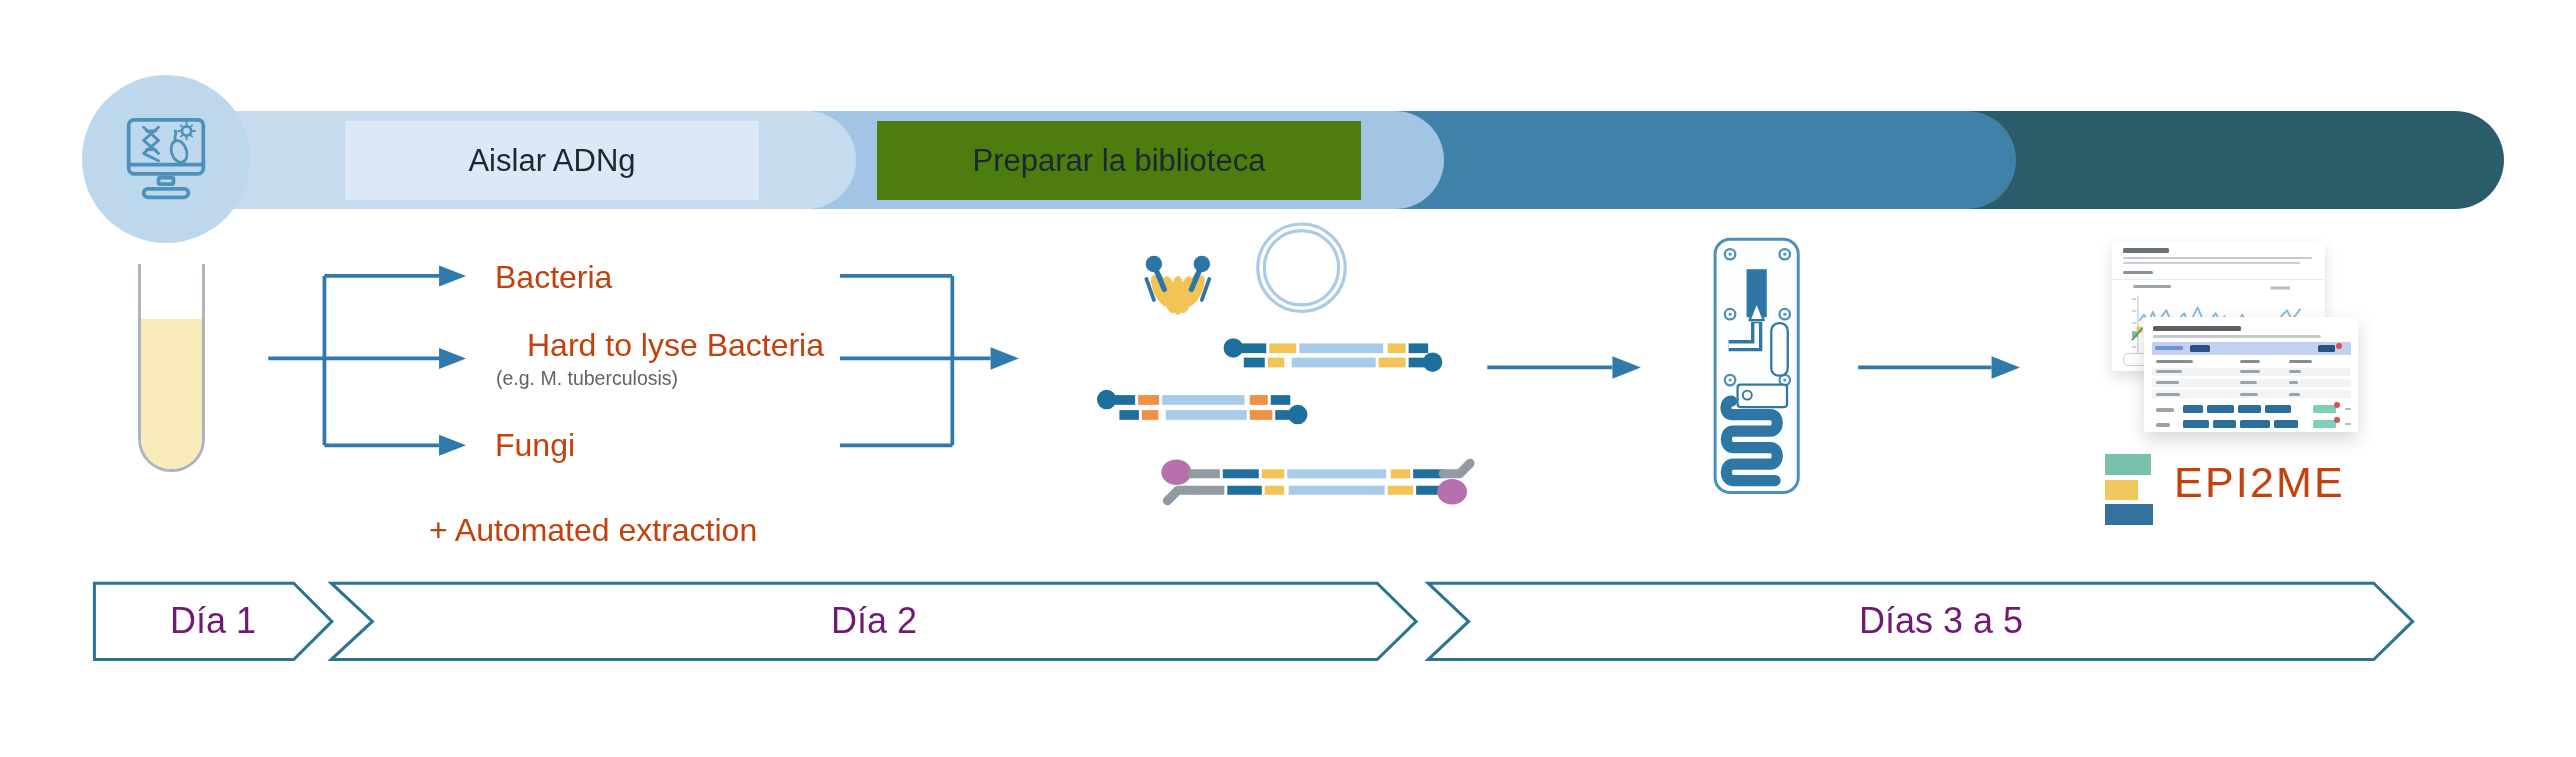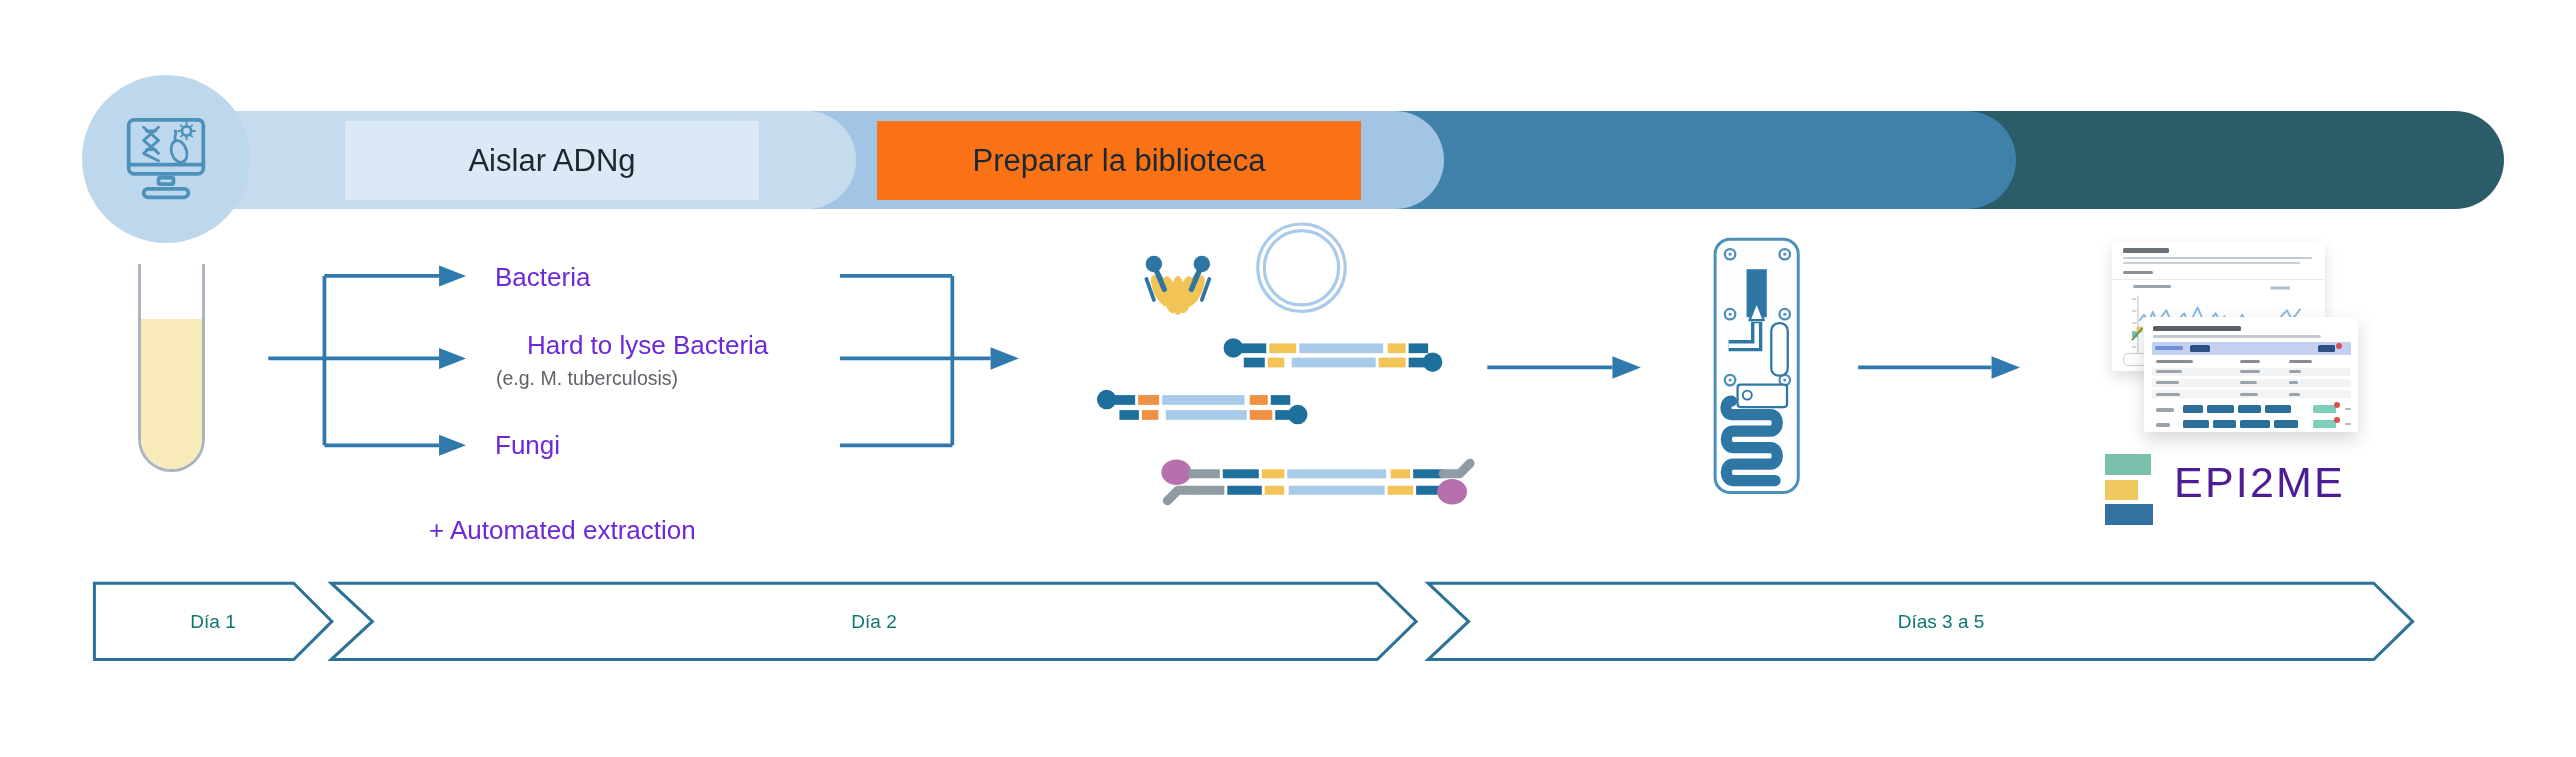--- a/index.html
+++ b/index.html
@@ -9,44 +9,44 @@
   .band{position:absolute;top:111px;height:98px;border-radius:0 49px 49px 0;}
   .band1{left:166px;width:690px;background:#c6dcee;z-index:5;}
   .band2{left:749px;width:695px;background:#a2c5e5;z-index:4;}
   .band3{left:1356px;width:660px;background:#4081a9;z-index:3;}
   .band4{left:1947px;width:557px;background:#2b5c69;z-index:2;}
   .step-circle{position:absolute;left:82px;top:75px;width:168px;height:168px;border-radius:50%;
                background:#bdd8ec;z-index:6;display:flex;align-items:center;justify-content:center;}
   .step-box{position:absolute;top:121px;height:79px;z-index:7;display:flex;align-items:center;
             justify-content:center;font-size:31px;line-height:1;}
   .box1{left:345px;width:414px;background:#dbe9f6;color:#1d2730;}
-  .box2{left:877px;width:484px;background:#f97316;color:#1d2730;}
+  .box2{left:877px;width:484px;background:#4d7c0f;color:#1d2730;}
   .box3{left:1541px;width:392px;background:#0f6f9e;color:#ffffff;}
   .box4{left:2065px;width:400px;background:#15506b;color:#ffffff;}
   
   .art{position:absolute;left:0;top:0;z-index:8;}
   .tube{position:absolute;left:138px;top:264px;width:61px;height:205px;border:3px solid #abb4bf;
         border-top:none;border-radius:0 0 33px 33px;z-index:8;overflow:hidden;background:#fff;}
   .tube .liquid{position:absolute;left:0;right:0;bottom:0;height:150px;background:#f8eab9;
         border-radius:0 0 30px 30px;}
-  .lbl{position:absolute;color:#6d28d9;font-size:26px;line-height:1;transform:translateY(-50%);z-index:9;white-space:nowrap;}
+  .lbl{position:absolute;color:#c2410c;font-size:32px;line-height:1;transform:translateY(-50%);z-index:9;white-space:nowrap;}
   .lbl-sub{font-size:19.5px;color:#5f6368;}
-  .tl-lbl{position:absolute;color:#0f766e;font-size:19px;line-height:1;transform:translate(-50%,-50%);
+  .tl-lbl{position:absolute;color:#701a75;font-size:36px;line-height:1;transform:translate(-50%,-50%);
           z-index:9;white-space:nowrap;}
   
   .card{position:absolute;background:#fff;border-radius:2.2px;}
   .card-back{left:2112px;top:242px;width:213px;height:129px;box-shadow:0 6px 13.5px rgba(70,80,90,.18);z-index:9;}
   .card-front{left:2144px;top:317px;width:214px;height:115px;box-shadow:0 7.5px 16.5px rgba(70,80,90,.22);z-index:10;}
   .bar{position:absolute;border-radius:1.5px;}
   .logo-block{position:absolute;z-index:9;}
   .lg-teal{left:2105px;top:454px;width:46px;height:21px;background:#7bbfad;}
   .lg-yellow{left:2105px;top:480px;width:33px;height:19.5px;background:#f0c95e;}
   .lg-blue{left:2105px;top:504px;width:48px;height:21px;background:#33719f;}
   .logo-text{position:absolute;left:2174px;top:482px;transform:translateY(-50%);font-size:43px;
-             letter-spacing:2.2px;color:#4c1d95;z-index:9;white-space:nowrap;text-align:right;}
+             letter-spacing:2.2px;color:#c2410c;z-index:9;white-space:nowrap;text-align:right;}
 </style>
 </head>
 <body>
 
 <div class="stage">
 
   <div class="band band4"></div>
   <div class="band band3"></div>
   <div class="band band2"></div>
   <div class="band band1"></div>

